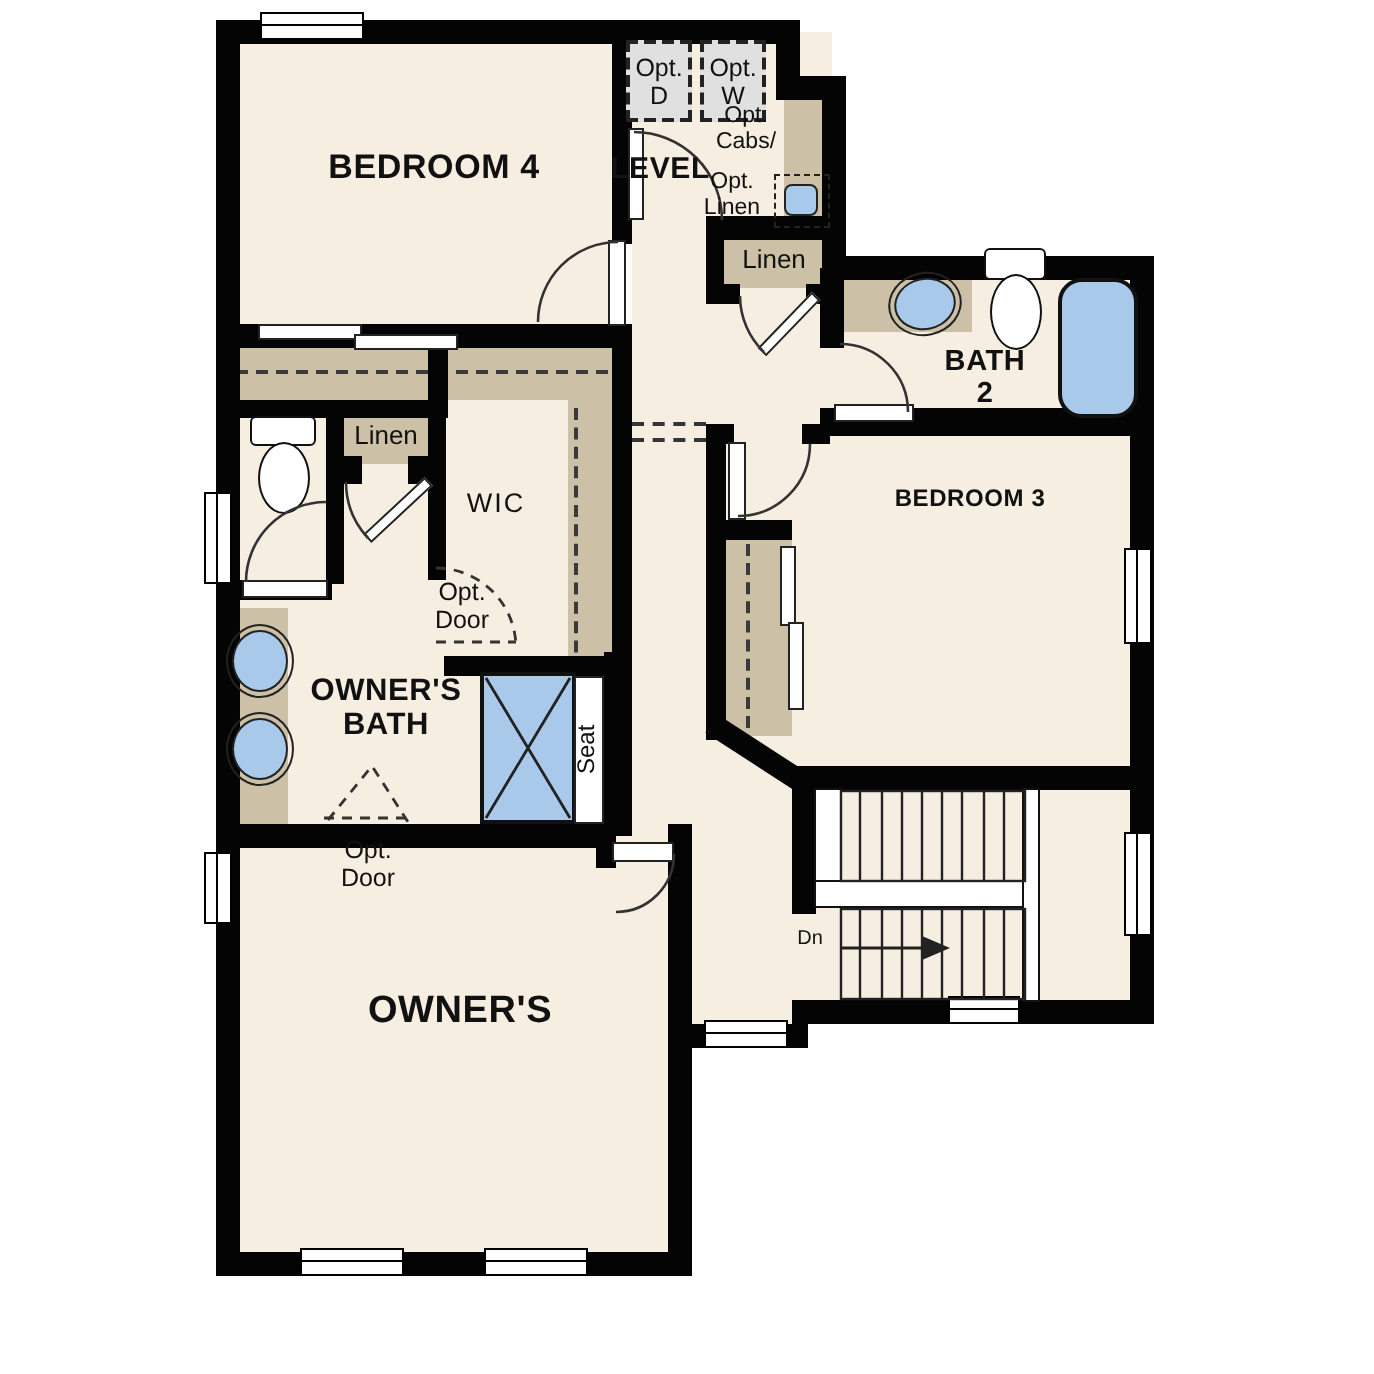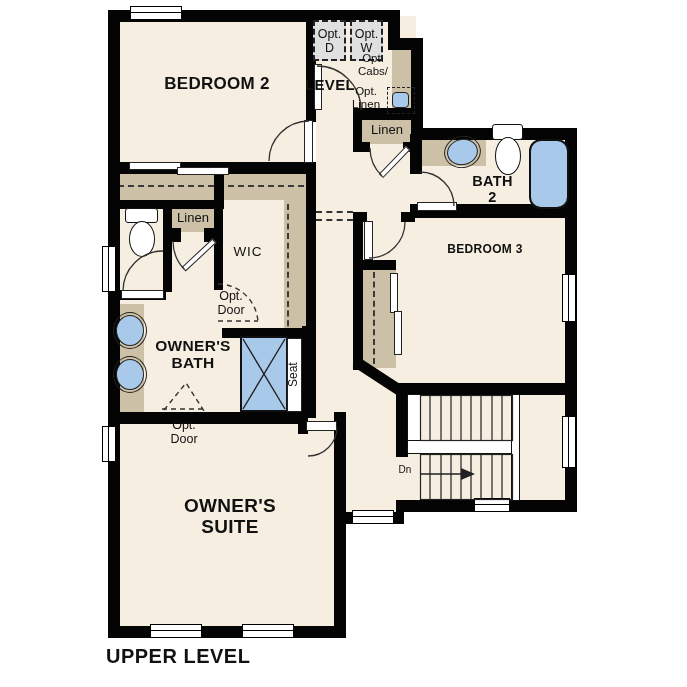--- a/index.html
+++ b/index.html
@@ -178,27 +178,26 @@
       <rect x="420.5" y="454.5" width="92" height="45"></rect>
       <path d="M430 396 V440 M441 396 V440 M451 396 V440 M461 396 V440 M471 396 V440 M481 396 V440 M492 396 V440 M502 396 V440"></path>
       <path d="M430 455 V499 M441 455 V499 M451 455 V499 M461 455 V499 M471 455 V499 M481 455 V499 M492 455 V499 M502 455 V499"></path>
     </g>
     <g>
       <path d="M421 474 L461 474" stroke="#222" stroke-width="1.4"></path>
       <polygon points="461,468 475,474 461,480" fill="#222"></polygon>
     </g>
   </svg>
 
-  <div class="lbl" style="left:132px;top:74px;width:170px;font-size:17px">BEDROOM 2</div>
+  <div class="lbl" style="left:132px;top:74px;width:170px;font-size:17px">BEDROOM 4</div>
 
   <div class="lbl" style="left:400px;top:243px;width:170px;font-size:12px">BEDROOM 3</div>
 
   <div class="lbl" style="left:148px;top:495px;width:164px;font-size:19px">
     <div>OWNER'S</div>
-    <div>SUITE</div>
   </div>
 
   <div class="lbl" style="left:146px;top:337px;width:94px;font-size:15.5px">
     <div>OWNER'S</div>
     <div>BATH</div>
   </div>
 
   <div class="lbl" style="left:465px;top:173px;width:55px;font-size:14.5px">
     <div>BATH</div>
     <div>2</div>
@@ -227,14 +226,13 @@
   </div>
   <div class="sm" style="left:158px;top:419px;width:52px;font-size:12.5px">
     <div>Opt.</div>
     <div>Door</div>
   </div>
 
   <div class="sm vert" style="left:287px;top:344px;width:15px;height:62px;font-size:12px">Seat</div>
 
   <div class="sm" style="left:392px;top:464px;width:26px;font-size:10px">Dn</div>
 
-  <div class="lbl" style="left:106px;top:645px;width:220px;font-size:20px;text-align:left;letter-spacing:.5px">UPPER LEVEL</div>
 </div>
 
 </body></html>

